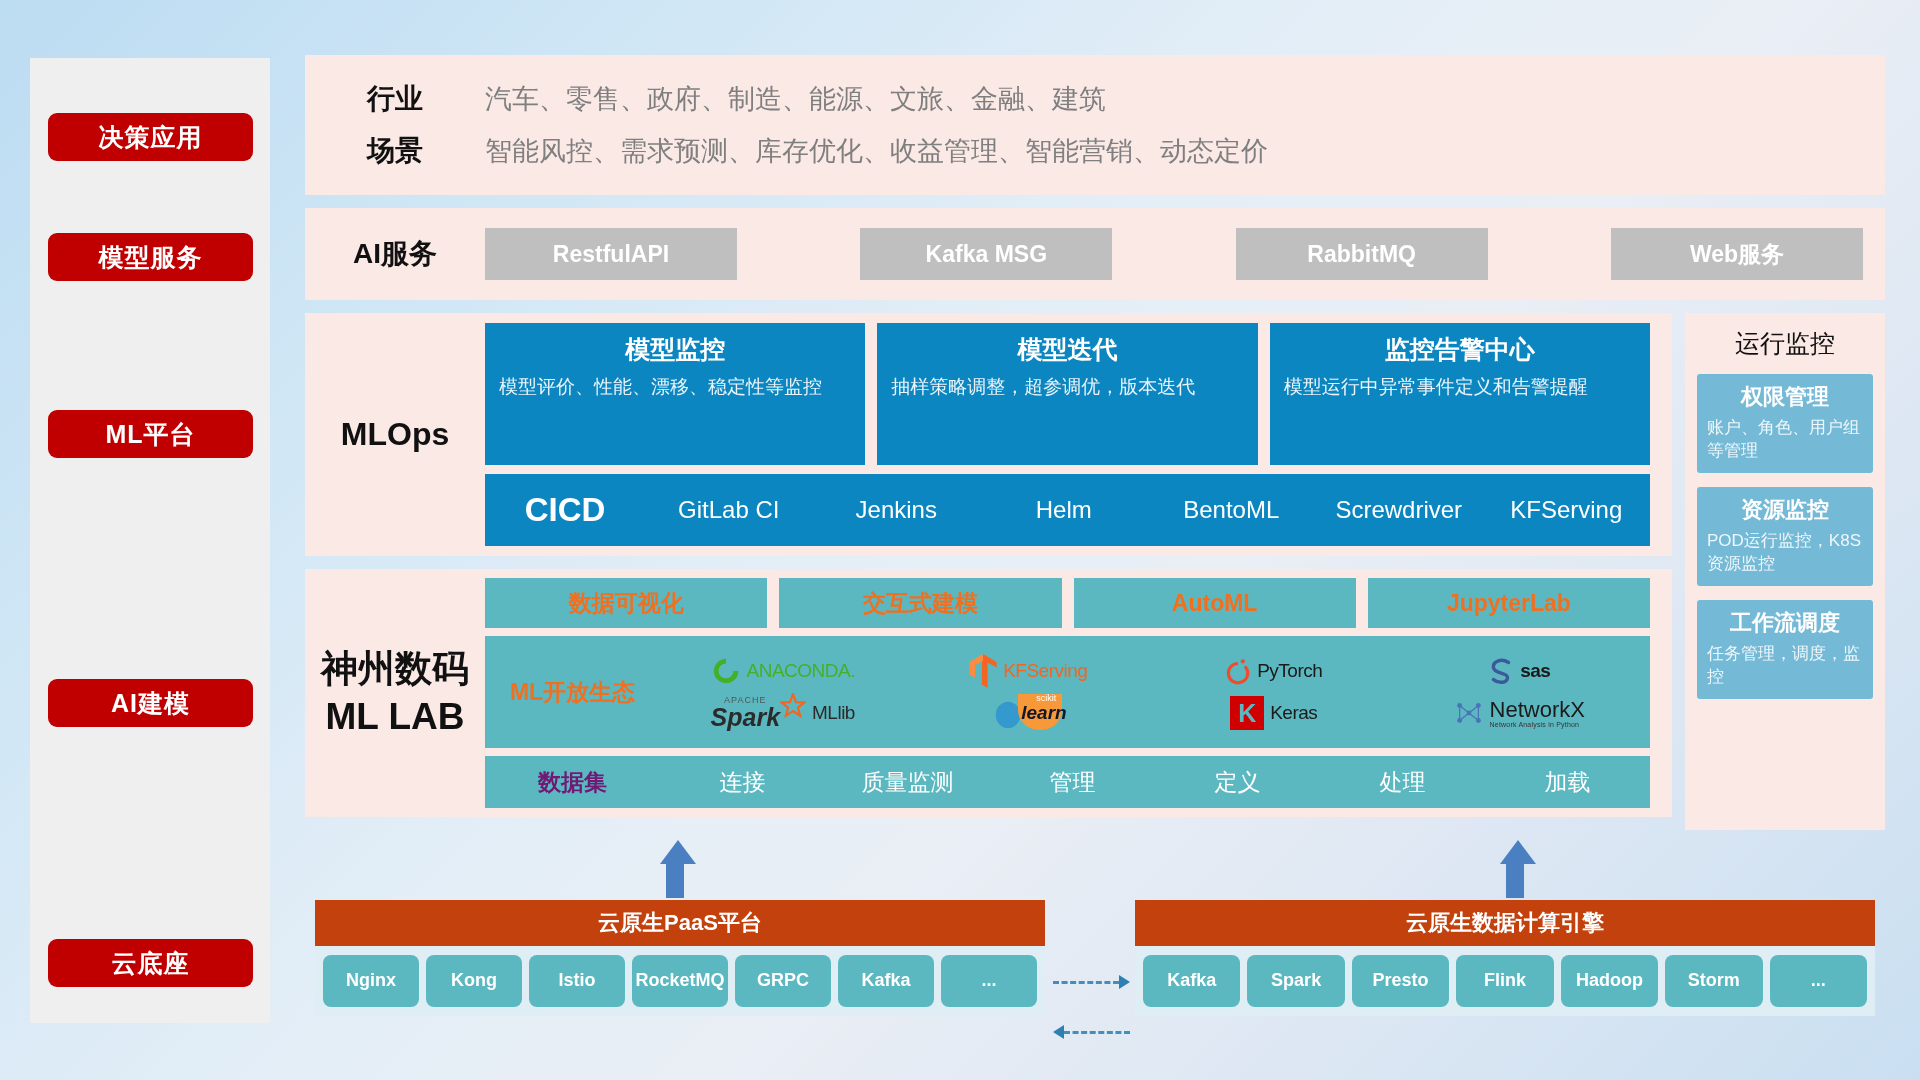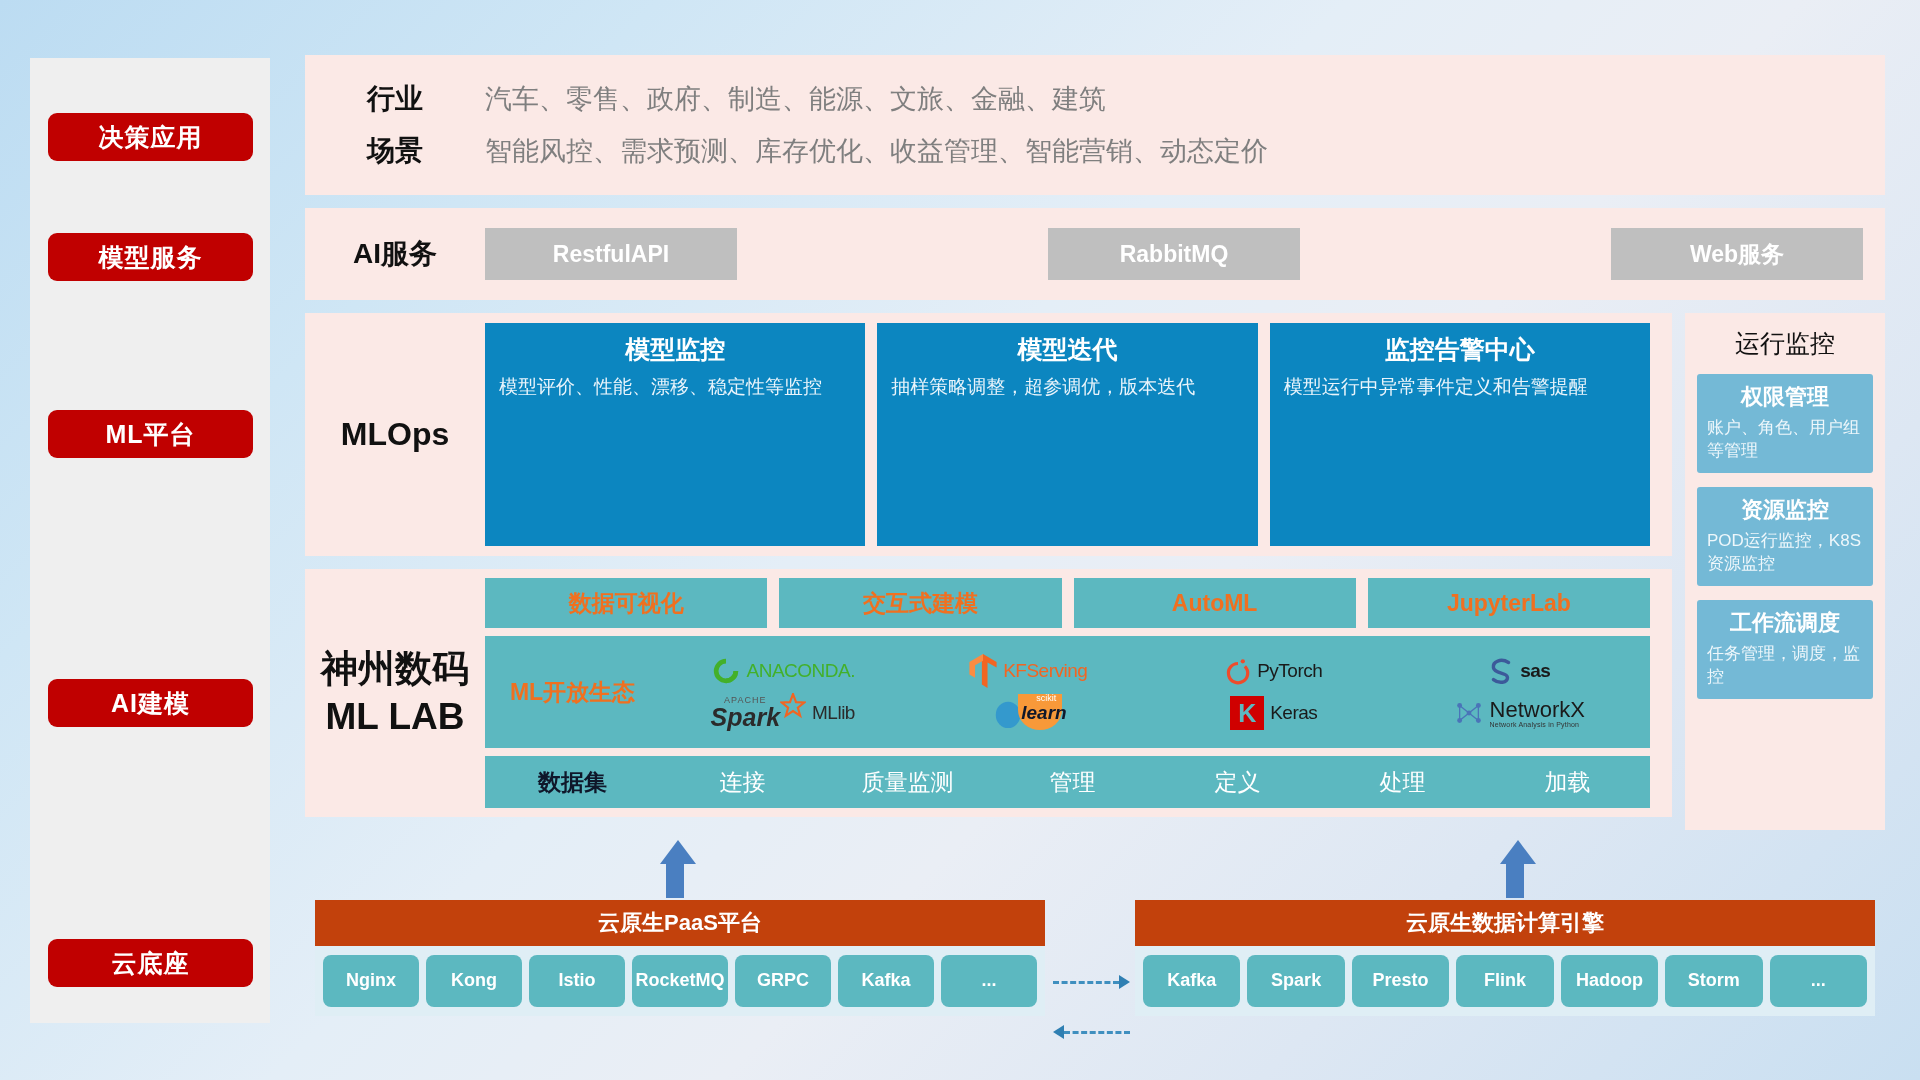--- a/index.html
+++ b/index.html
@@ -113,21 +113,21 @@
   .logo-grid {
     flex: 1; display: grid; grid-template-columns: repeat(4, 1fr);
     grid-template-rows: 1fr 1fr; align-items: center; justify-items: center;
     padding-right: 8px;
   }
   .logo { display: flex; align-items: center; gap: 6px; }
   .logo-txt { font-size: 19px; letter-spacing: -0.5px; }
   .lab-data { height: 52px; background: #5cb8c0; display: flex; align-items: center; }
   .lab-data-label {
     width: 175px; flex: none; text-align: center;
-    color: #0f172a; font-size: 23px; font-weight: bold;
+    color: #701a75; font-size: 23px; font-weight: bold;
   }
   .lab-data-items { flex: 1; display: flex; }
   .lab-data-item { flex: 1; text-align: center; color: #fff; font-size: 23px; }
 
   
   .mon-col {
     width: 200px; flex: none; background: #fbe9e6;
     padding: 14px 12px; display: flex; flex-direction: column;
   }
   .mon-title { text-align: center; font-size: 25px; font-weight: normal; color: #111; margin-bottom: 14px; }
@@ -215,20 +215,21 @@
       <div class="app-row">
         <div class="app-label">场景</div>
         <div class="app-values">智能风控、需求预测、库存优化、收益管理、智能营销、动态定价</div>
       </div>
     </div>
 
     <div class="band band-svc">
       <div class="svc-label">AI服务</div>
       <div class="svc-items">
         <div class="svc-chip">RestfulAPI</div>
+        <div class="svc-chip">Kafka MSG</div>
         <div class="svc-chip">RabbitMQ</div>
         <div class="svc-chip">Web服务</div>
       </div>
     </div>
 
     <div class="mid-wrap">
       <div class="mid-left">
 
         <div class="band band-mlops">
           <div class="mlops-label">MLOps</div>
@@ -238,20 +239,31 @@
                 <h4>模型监控</h4>
                 <p>模型评价、性能、漂移、稳定性等监控</p>
               </div>
               <div class="mlops-card">
                 <h4>模型迭代</h4>
                 <p>抽样策略调整，超参调优，版本迭代</p>
               </div>
               <div class="mlops-card">
                 <h4>监控告警中心</h4>
                 <p>模型运行中异常事件定义和告警提醒</p>
+              </div>
+            </div>
+            <div class="cicd-bar">
+              <div class="cicd-title">CICD</div>
+              <div class="cicd-items">
+                <div class="cicd-item">GitLab CI</div>
+                <div class="cicd-item">Jenkins</div>
+                <div class="cicd-item">Helm</div>
+                <div class="cicd-item">BentoML</div>
+                <div class="cicd-item">Screwdriver</div>
+                <div class="cicd-item">KFServing</div>
               </div>
             </div>
           </div>
         </div>
 
         <div class="band band-lab">
           <div class="lab-label">
             <div>神州数码</div>
             <div>ML LAB</div>
           </div>

